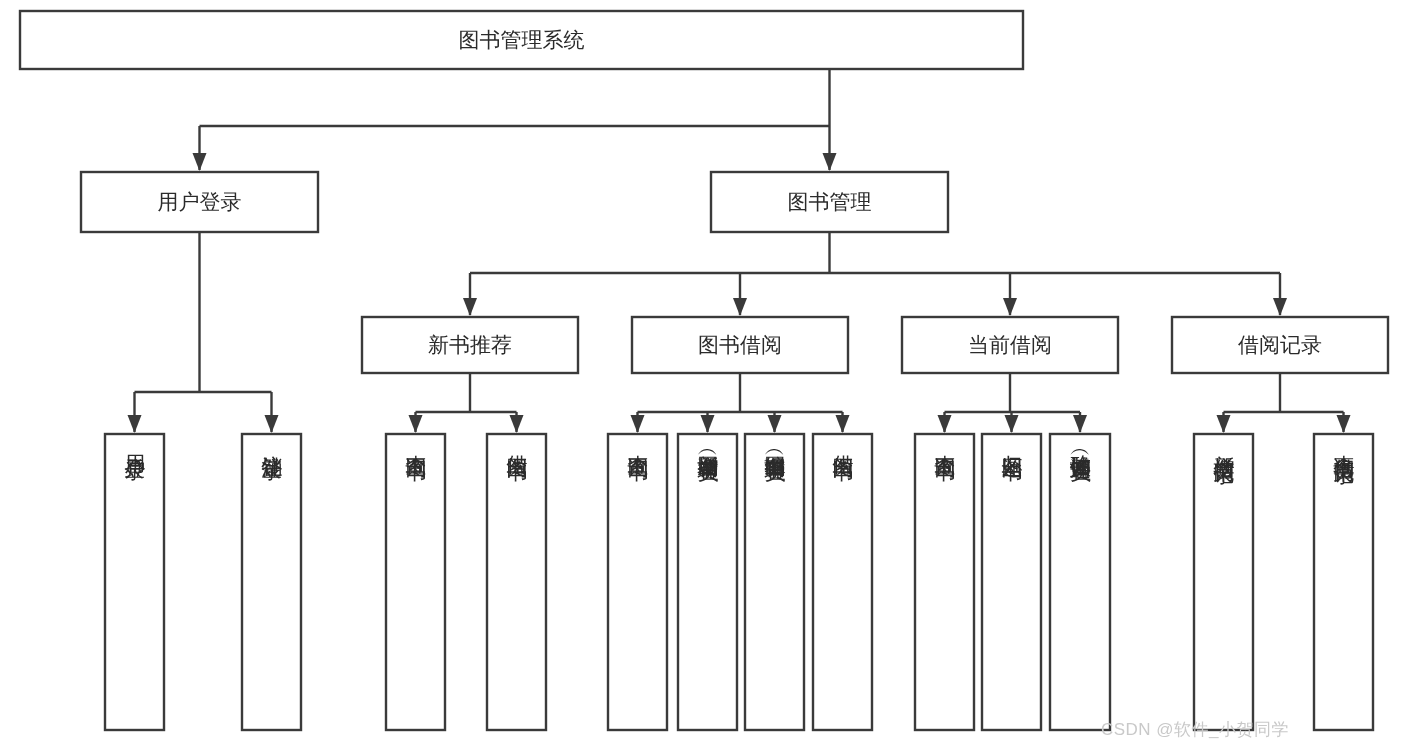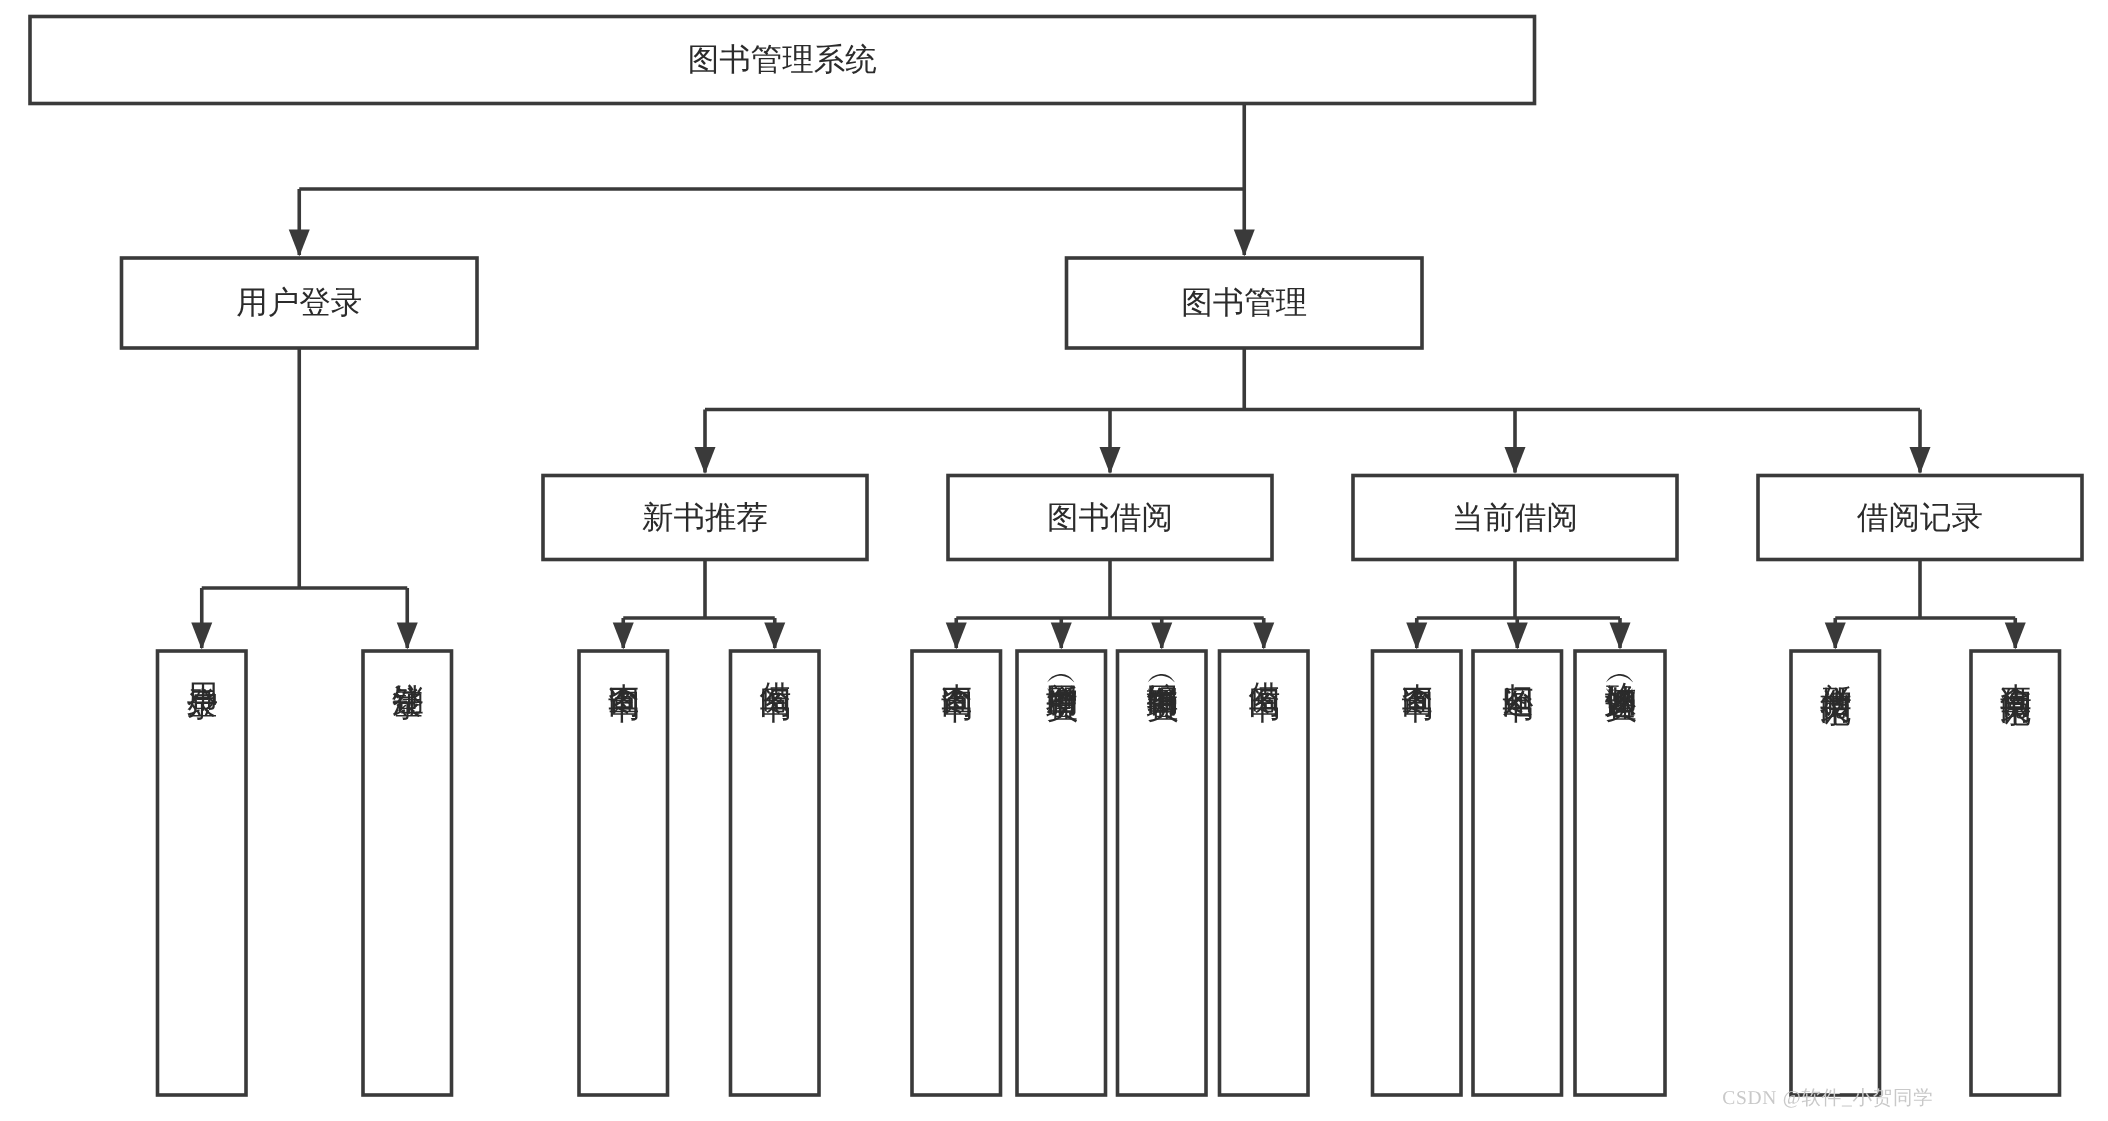--- a/index.html
+++ b/index.html
@@ -64,22 +64,22 @@
     line-height: 1;
     color: #2b2b2b;
     letter-spacing: 2px;
     text-align: center;
     white-space: nowrap;
   }
   .watermark {
     position: absolute;
     right: 8px;
     bottom: 6px;
-    font-family: Liberation Serif, serif;
-    font-size: 13px;
+    font-family: Liberation Sans, sans-serif;
+    font-size: 17px;
     color: #c9c9c9;
     letter-spacing: 0.5px;
     white-space: nowrap;
     user-select: none;
   }
 </style>
 </head>
 <body>
 
 <div id="diagram-root">

